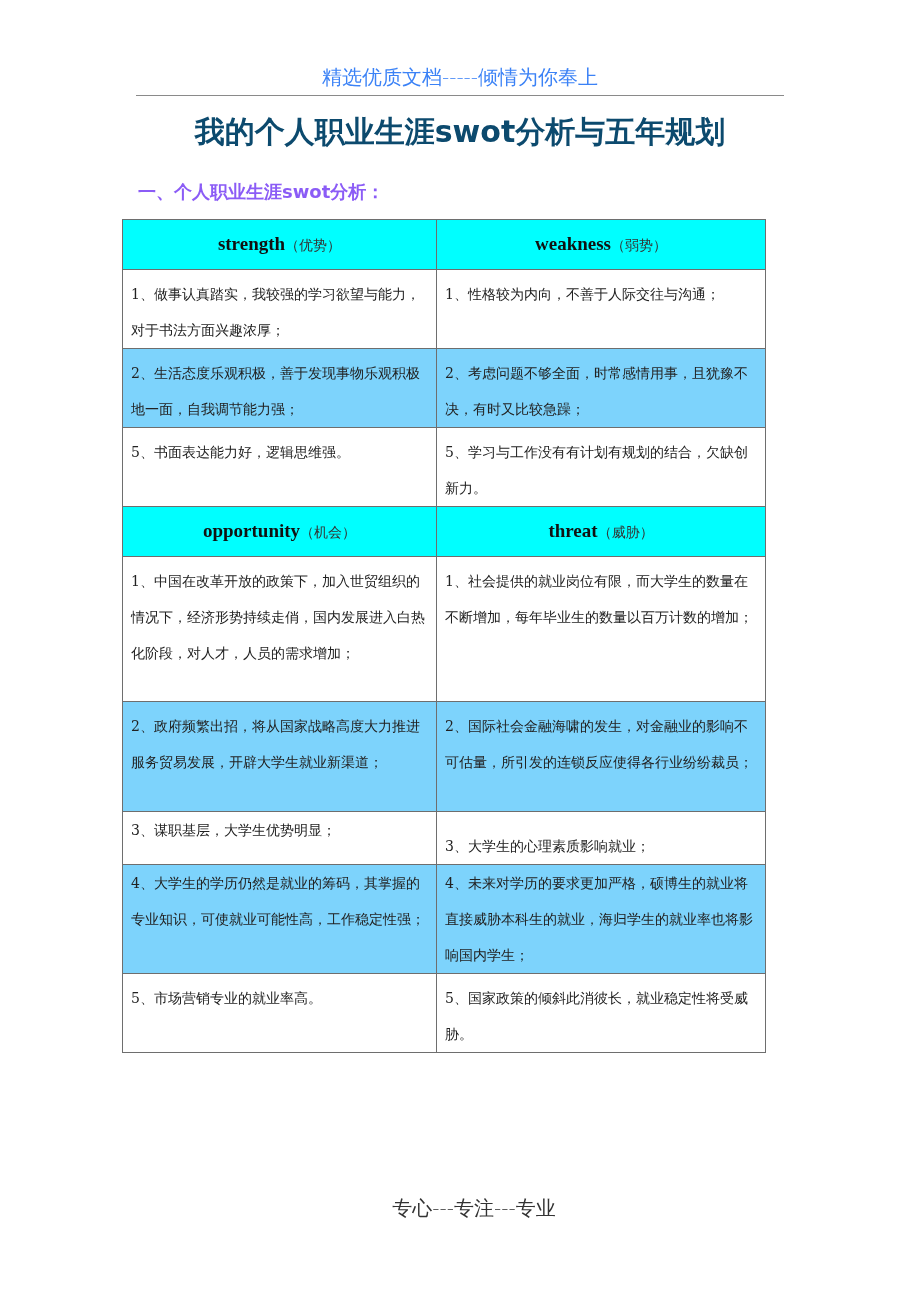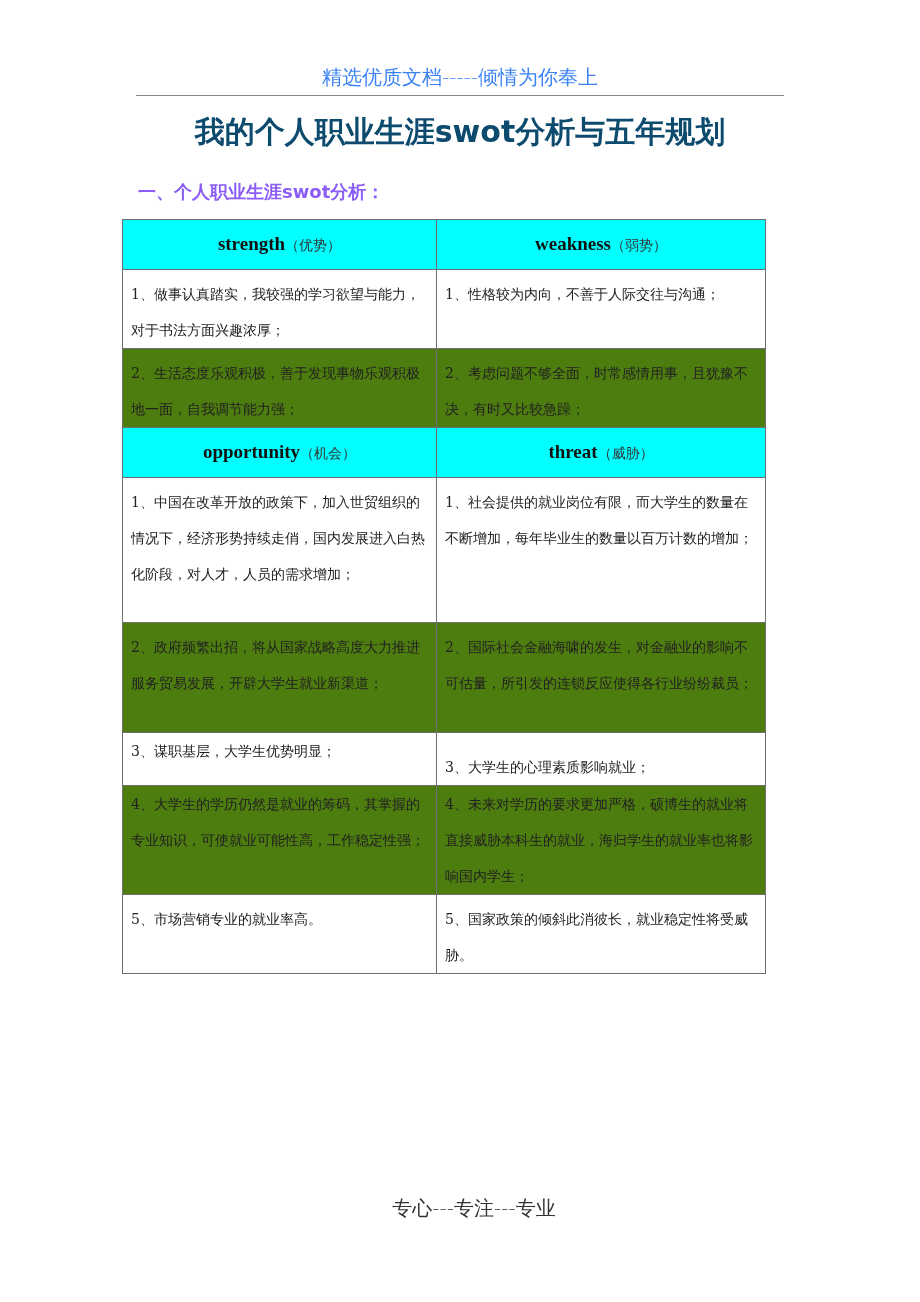--- a/index.html
+++ b/index.html
@@ -12,21 +12,21 @@
                font-size: 30px; font-weight: bold; color: #0c4a6e;
                font-family: "DejaVu Sans", "Liberation Sans", sans-serif; letter-spacing: 0px; white-space: nowrap; }
   .section-heading { position: absolute; left: 138px; top: 180px; font-size: 18px; font-weight: bold;
                      color: #8b5cf6; font-family: "DejaVu Sans", "Liberation Sans", sans-serif; white-space: nowrap; }
   table.swot { position: absolute; left: 122px; top: 219px; width: 644px; border-collapse: collapse; table-layout: fixed; }
   table.swot td { border: 1px solid #6e6e6e; vertical-align: top; padding: 6px 8px 0 8px;
                   font-size: 14px; line-height: 36px; color: #222; overflow: hidden; }
   table.swot td.left { width: 313px; }
   table.swot tr.head td { background: #00ffff; text-align: center; vertical-align: middle; padding: 0;
                           height: 48px; line-height: 48px; }
-  table.swot tr.tint td { background: #4d7c0f; }
+  table.swot tr.tint td { background: #7dd3fc; }
   .head-en { font-weight: bold; font-size: 19px; color: #111; font-family: "Liberation Serif", "DejaVu Serif", serif; }
   .head-cn { font-size: 14px; color: #333; }
   .footer { position: absolute; left: 144px; top: 1195px; width: 660px; text-align: center; font-size: 20px;
             color: #333; font-family: "DejaVu Sans", "Liberation Sans", sans-serif; font-weight: 300; }
 </style>
 </head>
 <body>
 
 <div class="header-line">精选优质文档-----倾情为你奉上</div>
 <div class="header-rule"></div>
@@ -40,20 +40,24 @@
     <td class="left"><span class="head-en">strength</span><span class="head-cn">（优势）</span></td>
     <td><span class="head-en">weakness</span><span class="head-cn">（弱势）</span></td>
   </tr>
   <tr style="height:73px">
     <td class="left">1、做事认真踏实，我较强的学习欲望与能力，对于书法方面兴趣浓厚；</td>
     <td>1、性格较为内向，不善于人际交往与沟通；</td>
   </tr>
   <tr class="tint" style="height:74px">
     <td class="left">2、生活态度乐观积极，善于发现事物乐观积极地一面，自我调节能力强；</td>
     <td>2、考虑问题不够全面，时常感情用事，且犹豫不决，有时又比较急躁；</td>
+  </tr>
+  <tr style="height:73px">
+    <td class="left">5、书面表达能力好，逻辑思维强。</td>
+    <td>5、学习与工作没有有计划有规划的结合，欠缺创新力。</td>
   </tr>
 
   <tr class="head">
     <td class="left"><span class="head-en">opportunity</span><span class="head-cn">（机会）</span></td>
     <td><span class="head-en">threat</span><span class="head-cn">（威胁）</span></td>
   </tr>
   <tr style="height:145px">
     <td class="left">1、中国在改革开放的政策下，加入世贸组织的情况下，经济形势持续走俏，国内发展进入白热化阶段，对人才，人员的需求增加；</td>
     <td>1、社会提供的就业岗位有限，而大学生的数量在不断增加，每年毕业生的数量以百万计数的增加；</td>
   </tr>

